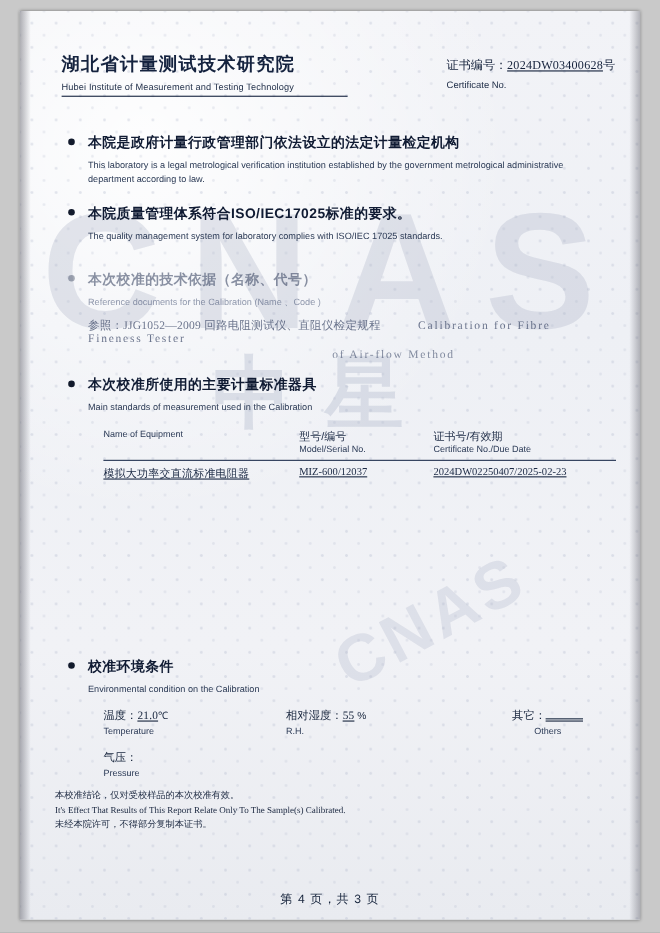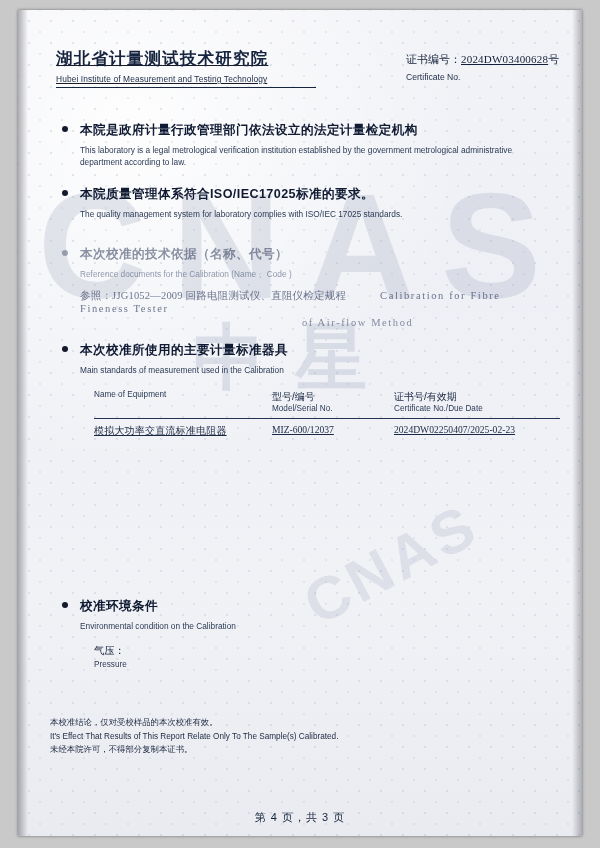--- a/index.html
+++ b/index.html
@@ -109,21 +109,20 @@
   .header {
     position: absolute;
     left: 0; top: 38px;
     width: 564px;
     display: flex;
     align-items: flex-start;
   }
   .header-left {
     margin-left: 38px;
     width: 300px;
-    text-decoration: underline;
   }
   .org-cn {
     font-size: 16.5px;
     font-weight: bold;
     letter-spacing: 1.2px;
     color: #15233f;
     white-space: nowrap;
   }
   .org-en {
     margin-top: 4px;
@@ -295,21 +294,21 @@
 
   
   .notes {
     position: absolute;
     left: 32px;
     top: 706px;
     font-size: 8.4px;
     line-height: 1.65;
     color: #1b2840;
   }
-  .notes .en { font-size: 8.2px; }
+  .notes .en { font-size: 8.2px; font-family: Liberation Serif, serif; }
 
   .pagefoot {
     position: absolute;
     left: 0; top: 800px;
     width: 564px;
     text-align: center;
     font-size: 11px;
     color: #16243c;
     letter-spacing: 1px;
   }
@@ -410,20 +409,34 @@
 
     <div class="sec" style="top:588px;">
       <div class="bullet"></div>
       <div class="sec-body">
         <div class="sec-cn">校准环境条件</div>
         <div class="sec-en">Environmental condition on the Calibration</div>
 
         <div class="env-grid">
           <div class="env-row">
             <div class="env-cell e1">
+              <span class="env-label-cn">温度：</span><span class="env-val">21.0</span><span class="env-unit">℃</span>
+              <div class="env-label-en">Temperature</div>
+            </div>
+            <div class="env-cell e2">
+              <span class="env-label-cn">相对湿度：</span><span class="env-val">55</span> <span class="env-unit">%</span>
+              <div class="env-label-en">R.H.</div>
+            </div>
+            <div class="env-cell e3" style="text-align:center;">
+              <span class="env-label-cn">其它：</span><span class="dbl-underline"></span>
+              <div class="env-label-en">Others</div>
+            </div>
+          </div>
+          <div class="env-row">
+            <div class="env-cell e1">
               <span class="env-label-cn">气压：</span><span class="env-val"></span>
               <div class="env-label-en">Pressure</div>
             </div>
           </div>
         </div>
       </div>
     </div>
 
     <div class="notes">
       <div>本校准结论，仅对受校样品的本次校准有效。</div>

